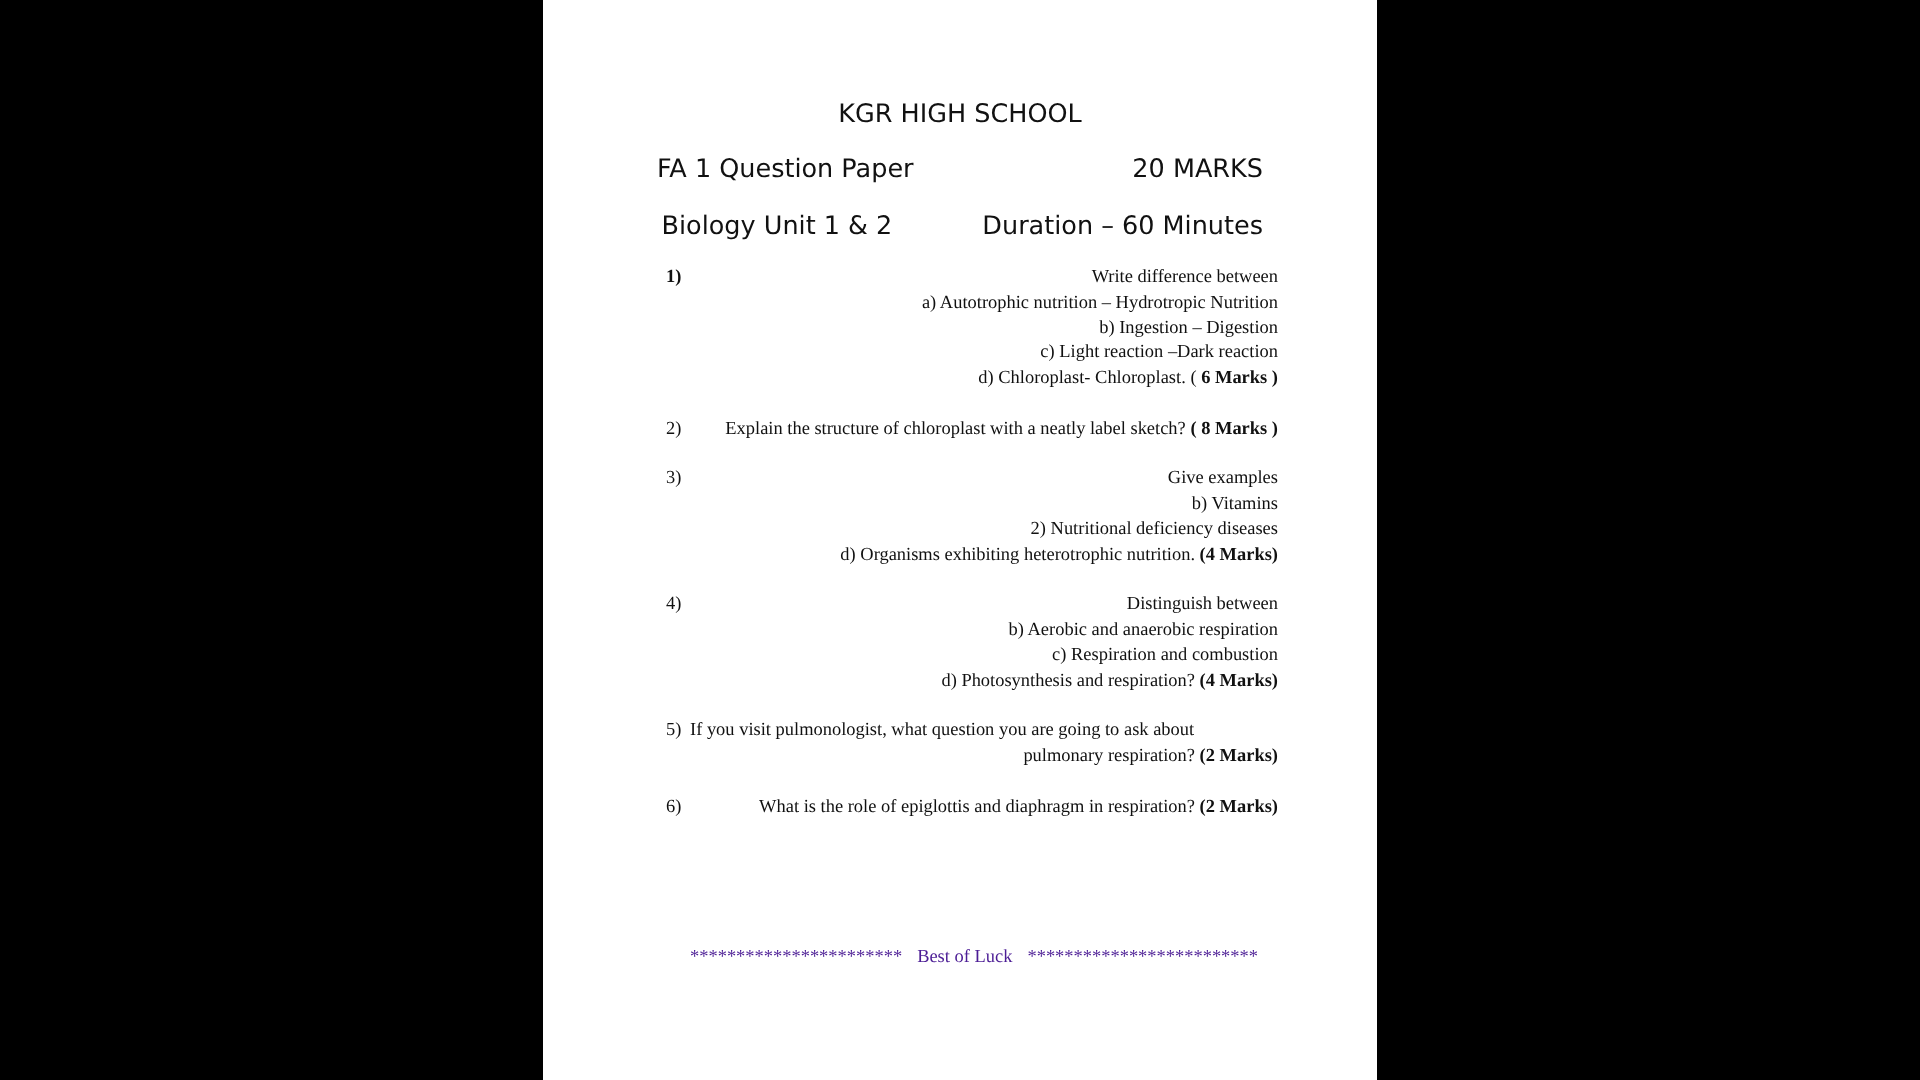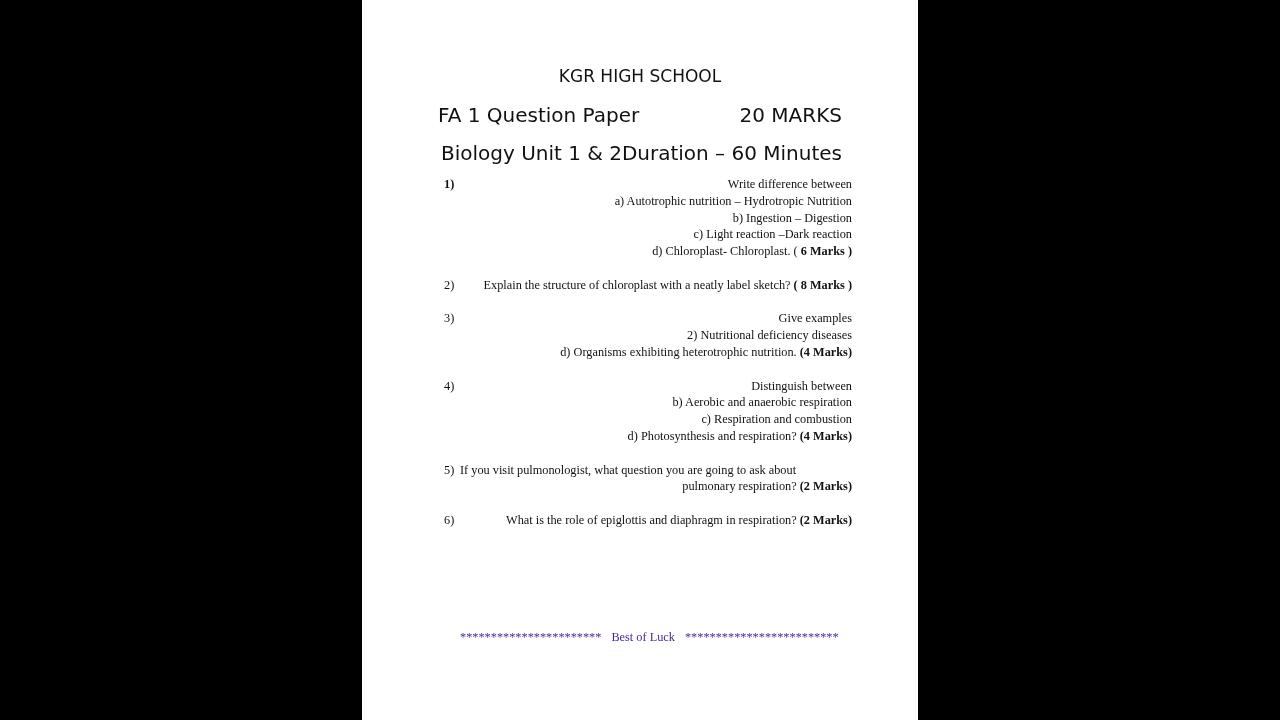--- a/index.html
+++ b/index.html
@@ -14,21 +14,21 @@
       position: absolute;
       left: 362px;
       top: 0;
       width: 556px;
       height: 720px;
       background: #ffffff;
     }
     .hdr {
       position: absolute;
       font-family: "DejaVu Sans", sans-serif;
-      font-size: 20px;
+      font-size: 17px;
       color: #111;
       white-space: nowrap;
     }
     .school { left: 0; width: 556px; text-align: center; top: 66px; font-size: 17px; }
     .left1 { left: 76px; top: 103px; }
     .right1 { right: 76px; top: 103px; }
     .left2 { left: 79px; top: 141px; }
     .right2 { right: 76px; top: 141px; }
 
     .qs {
@@ -81,20 +81,21 @@
     </div>
 
     <div class="q">
       <span class="num">2)</span>
       <span class="line"><span>Explain the structure of chloroplast with a neatly label sketch?</span><span class="bold"> ( 8 Marks )</span></span>
     </div>
 
     <div class="q">
       <span class="num">3)</span>
       <span class="line">Give examples</span>
+      <span class="line">b) Vitamins</span>
       <span class="line">2) Nutritional deficiency diseases</span>
       <span class="line"><span>d) Organisms exhibiting heterotrophic nutrition.</span><span class="bold"> (4 Marks)</span></span>
     </div>
 
     <div class="q">
       <span class="num">4)</span>
       <span class="line">Distinguish between</span>
       <span class="line">b) Aerobic and anaerobic respiration</span>
       <span class="line">c) Respiration and combustion</span>
       <span class="line"><span>d) Photosynthesis and respiration?</span><span class="bold"> (4 Marks)</span></span>

